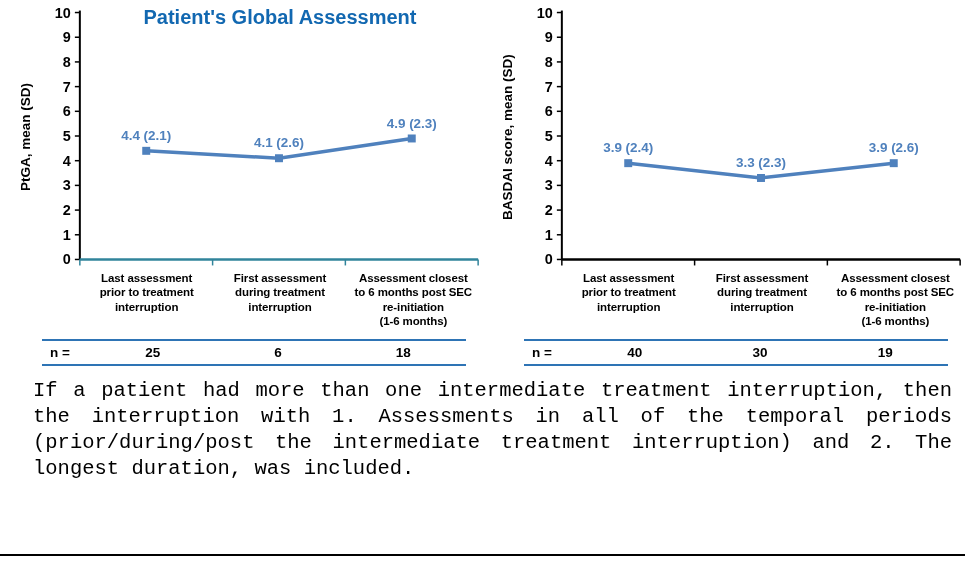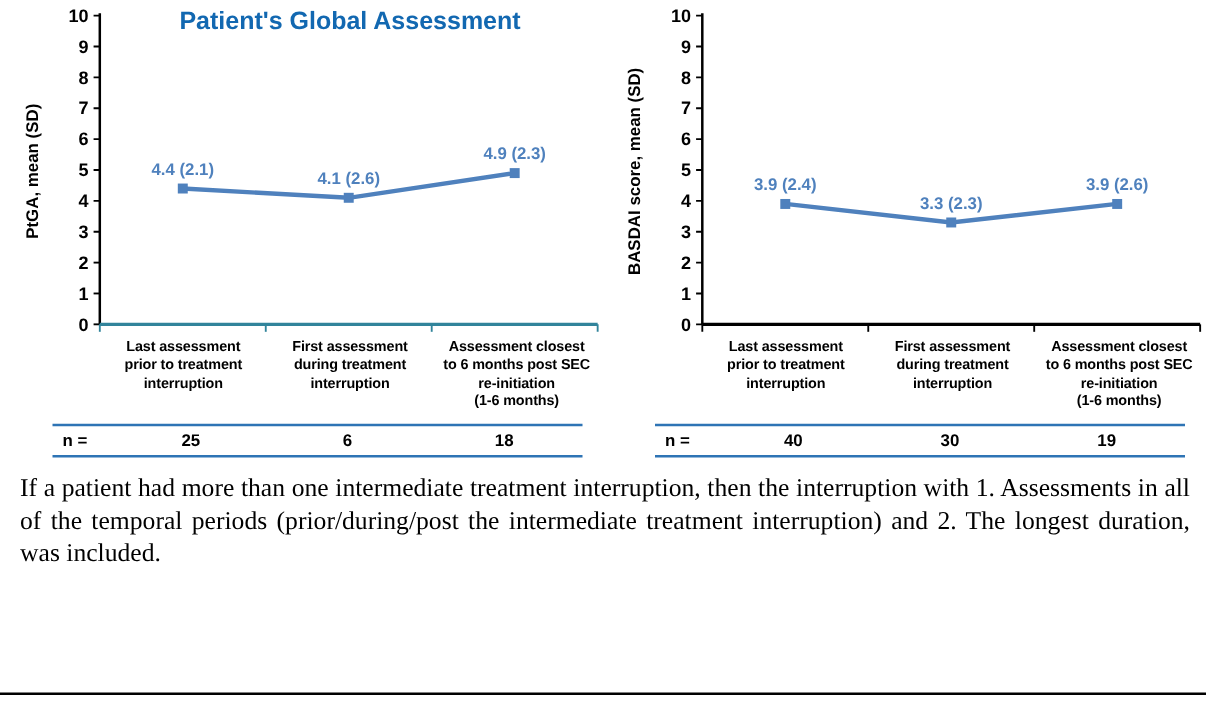--- a/index.html
+++ b/index.html
@@ -15,21 +15,21 @@
   .chart-svg{display:block;}
   .ytick{font-family:"Liberation Sans",sans-serif;font-size:14.5px;font-weight:bold;fill:#000;}
   .dlabel{font-family:"Liberation Sans",sans-serif;font-size:13.5px;font-weight:bold;}
   .cat-row{display:flex;margin:3px 0 0 78px;width:400px;min-height:62px;}
   .cat{flex:1;text-align:center;font-size:11.5px;font-weight:bold;line-height:1.25;
        white-space:pre-line;letter-spacing:-0.1px;padding:0 1px;}
   .n-table{display:flex;align-items:center;margin:6px 0 0 40px;width:424px;
            padding:4px 0;}
   .n-label{width:40px;padding-left:8px;font-size:13.5px;font-weight:bold;}
   .n-cell{flex:1;text-align:center;font-size:13.5px;font-weight:bold;}
-  .footnotes{margin:12px 13px 0 16px;font-family:Liberation Serif, serif;
+  .footnotes{margin:12px 13px 0 33px;font-family:Liberation Mono, monospace;
              font-size:20.5px;line-height:1.27;}
   .footnotes p{margin:0;text-align:justify;}
   .squiggle{text-decoration:underline;text-decoration-style:wavy;
             text-decoration-thickness:1.5px;text-underline-offset:4px;}
   .bottom-rule{position:absolute;left:0;right:0;top:554px;border-top:2px solid #000;}
 </style>
 </head>
 <body>
 
 <div class="page">

